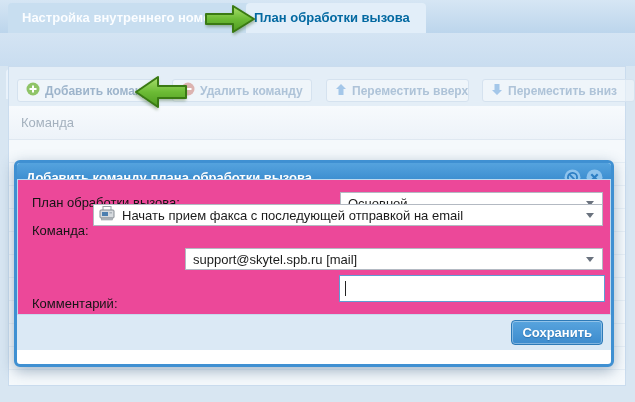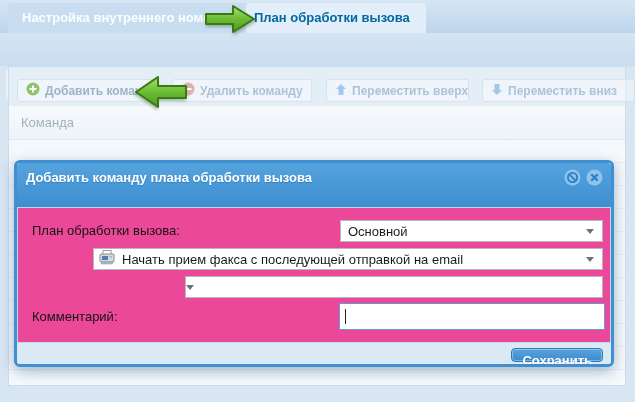--- a/index.html
+++ b/index.html
@@ -45,47 +45,47 @@
 
   
   .anno-arrow{position:absolute;z-index:6;filter:drop-shadow(1px 2px 1.5px rgba(40,80,20,0.35));}
   .anno-arrow.a1{left:204px;top:3px;}
   .anno-arrow.a2{left:134px;top:74px;transform:scaleX(-1);}
 
   
   .dialog{position:absolute;left:14px;top:160px;width:600px;height:207px;box-sizing:border-box;
     border:3px solid #3f90d2;border-radius:6px;z-index:10;background:#fff;
     box-shadow:0 4px 14px rgba(60,95,130,0.45);overflow:hidden;}
-  .dlg-header{position:relative;height:44px;background:linear-gradient(#55a3de,#3e8fd1);
+  .dlg-header{position:relative;height:16px;background:linear-gradient(#55a3de,#3e8fd1);
     color:#fff;font-size:13px;font-weight:bold;line-height:30px;padding-left:9px;
     text-shadow:0 1px 1px rgba(0,60,110,0.3);}
   .dlg-tools{position:absolute;right:8px;top:6px;display:flex;gap:5px;}
   .dlg-tools svg{display:block;cursor:pointer;}
   .dlg-body{position:relative;height:135px;background:#ec4899;border:1px solid #bcd8ee;
     border-bottom:none;box-sizing:border-box;}
   .f-label{position:absolute;left:14px;font-size:13px;color:#141414;line-height:22px;white-space:nowrap;}
-  .l1{top:12px;} .l2{top:40px;} .l3{top:68px;} .l4{top:98px;}
+  .l1{top:12px;} .l2{top:40px;} .l3{top:68px;} .l4{top:113px;}
   .combo{position:absolute;height:22px;box-sizing:border-box;border:1px solid #b3b9c2;background:#fff;
     display:flex;align-items:center;overflow:hidden;}
   .c1{left:322px;top:12px;width:263px;}
-  .c2{left:75px;top:40px;width:510px;}
+  .c2{left:75px;top:24px;width:510px;}
   .c3{left:167px;top:68px;width:418px;}
   .combo-text{font-size:13px;color:#1b1b1b;padding-left:7px;white-space:nowrap;overflow:hidden;flex:1;}
   .combo .fax{margin-left:5px;flex:0 0 auto;}
   .combo-arrow{flex:0 0 auto;width:0;height:0;margin-right:8px;
     border-left:4px solid transparent;border-right:4px solid transparent;border-top:5px solid #6a727e;}
   .input-wrap{position:absolute;left:321px;top:95px;width:266px;height:27px;}
   .text-input{position:absolute;left:0;top:0;width:100%;height:100%;box-sizing:border-box;
     border:1px solid #5f9cd4;background:#fff;font-family:"Liberation Sans",sans-serif;
     font-size:13px;color:#1b1b1b;padding:0 5px;outline:none;}
   .caret{position:absolute;left:6px;top:6px;width:1px;height:15px;background:#222;
     animation:blink 1s step-end infinite;}
   @keyframes blink{0%,50%{opacity:1}51%,100%{opacity:0}}
   .dlg-footer{position:relative;height:36px;background:#dbe9f5;border-top:1px solid #c6dbee;box-sizing:border-box;}
-  .save-btn{position:absolute;right:8px;top:5px;height:14px;min-width:82px;box-sizing:border-box;
+  .save-btn{position:absolute;right:8px;top:5px;height:25px;min-width:82px;box-sizing:border-box;
     background:linear-gradient(#58a4de,#3c8bcd);border:1px solid #2d7ab8;border-radius:4px;
     box-shadow:inset 0 0 0 1px rgba(255,255,255,0.35);
     color:#fff;font-size:13px;font-weight:bold;padding:0 10px;line-height:23px;
     text-shadow:0 1px 1px rgba(0,50,100,0.3);cursor:pointer;}
 
   .icon{display:inline-block;flex:0 0 auto;}
 </style>
 </head>
 <body>
 
@@ -190,35 +190,37 @@
       </span>
     </div>
 
     <div class="dlg-body">
       <div class="f-label l1">План обработки вызова:</div>
       <div class="combo c1">
         <span class="combo-text">Основной</span>
         <span class="combo-arrow"></span>
       </div>
 
+      <div class="f-label l2">Команда:</div>
       <div class="combo c2">
         <span class="icon fax">
           <svg width="16" height="15" viewBox="0 0 16 15">
               <rect x="4" y="0.5" width="8" height="4" fill="#fff" stroke="#9aa1a8"></rect>
               <rect x="1" y="4" width="14" height="8" rx="1" fill="#d7dbdf" stroke="#868d94"></rect>
               <rect x="3" y="6" width="6" height="4" fill="#4d7fb0"></rect>
               <rect x="10.5" y="6" width="2.5" height="1.5" fill="#aab2b9"></rect>
               <rect x="2.5" y="12" width="11" height="2" fill="#b6bcc2" stroke="#868d94" stroke-width="0.5"></rect>
             </svg>
         </span>
         <span class="combo-text">Начать прием факса с последующей отправкой на email</span>
         <span class="combo-arrow"></span>
       </div>
 
       <div class="combo c3">
+        <span class="combo-text">support@skytel.spb.ru [mail]</span>
         <span class="combo-arrow"></span>
       </div>
 
       <div class="f-label l4">Комментарий:</div>
       <div class="input-wrap">
         <input class="text-input" type="text" value="" style="">
         <span class="caret"></span>
       </div>
     </div>
 

